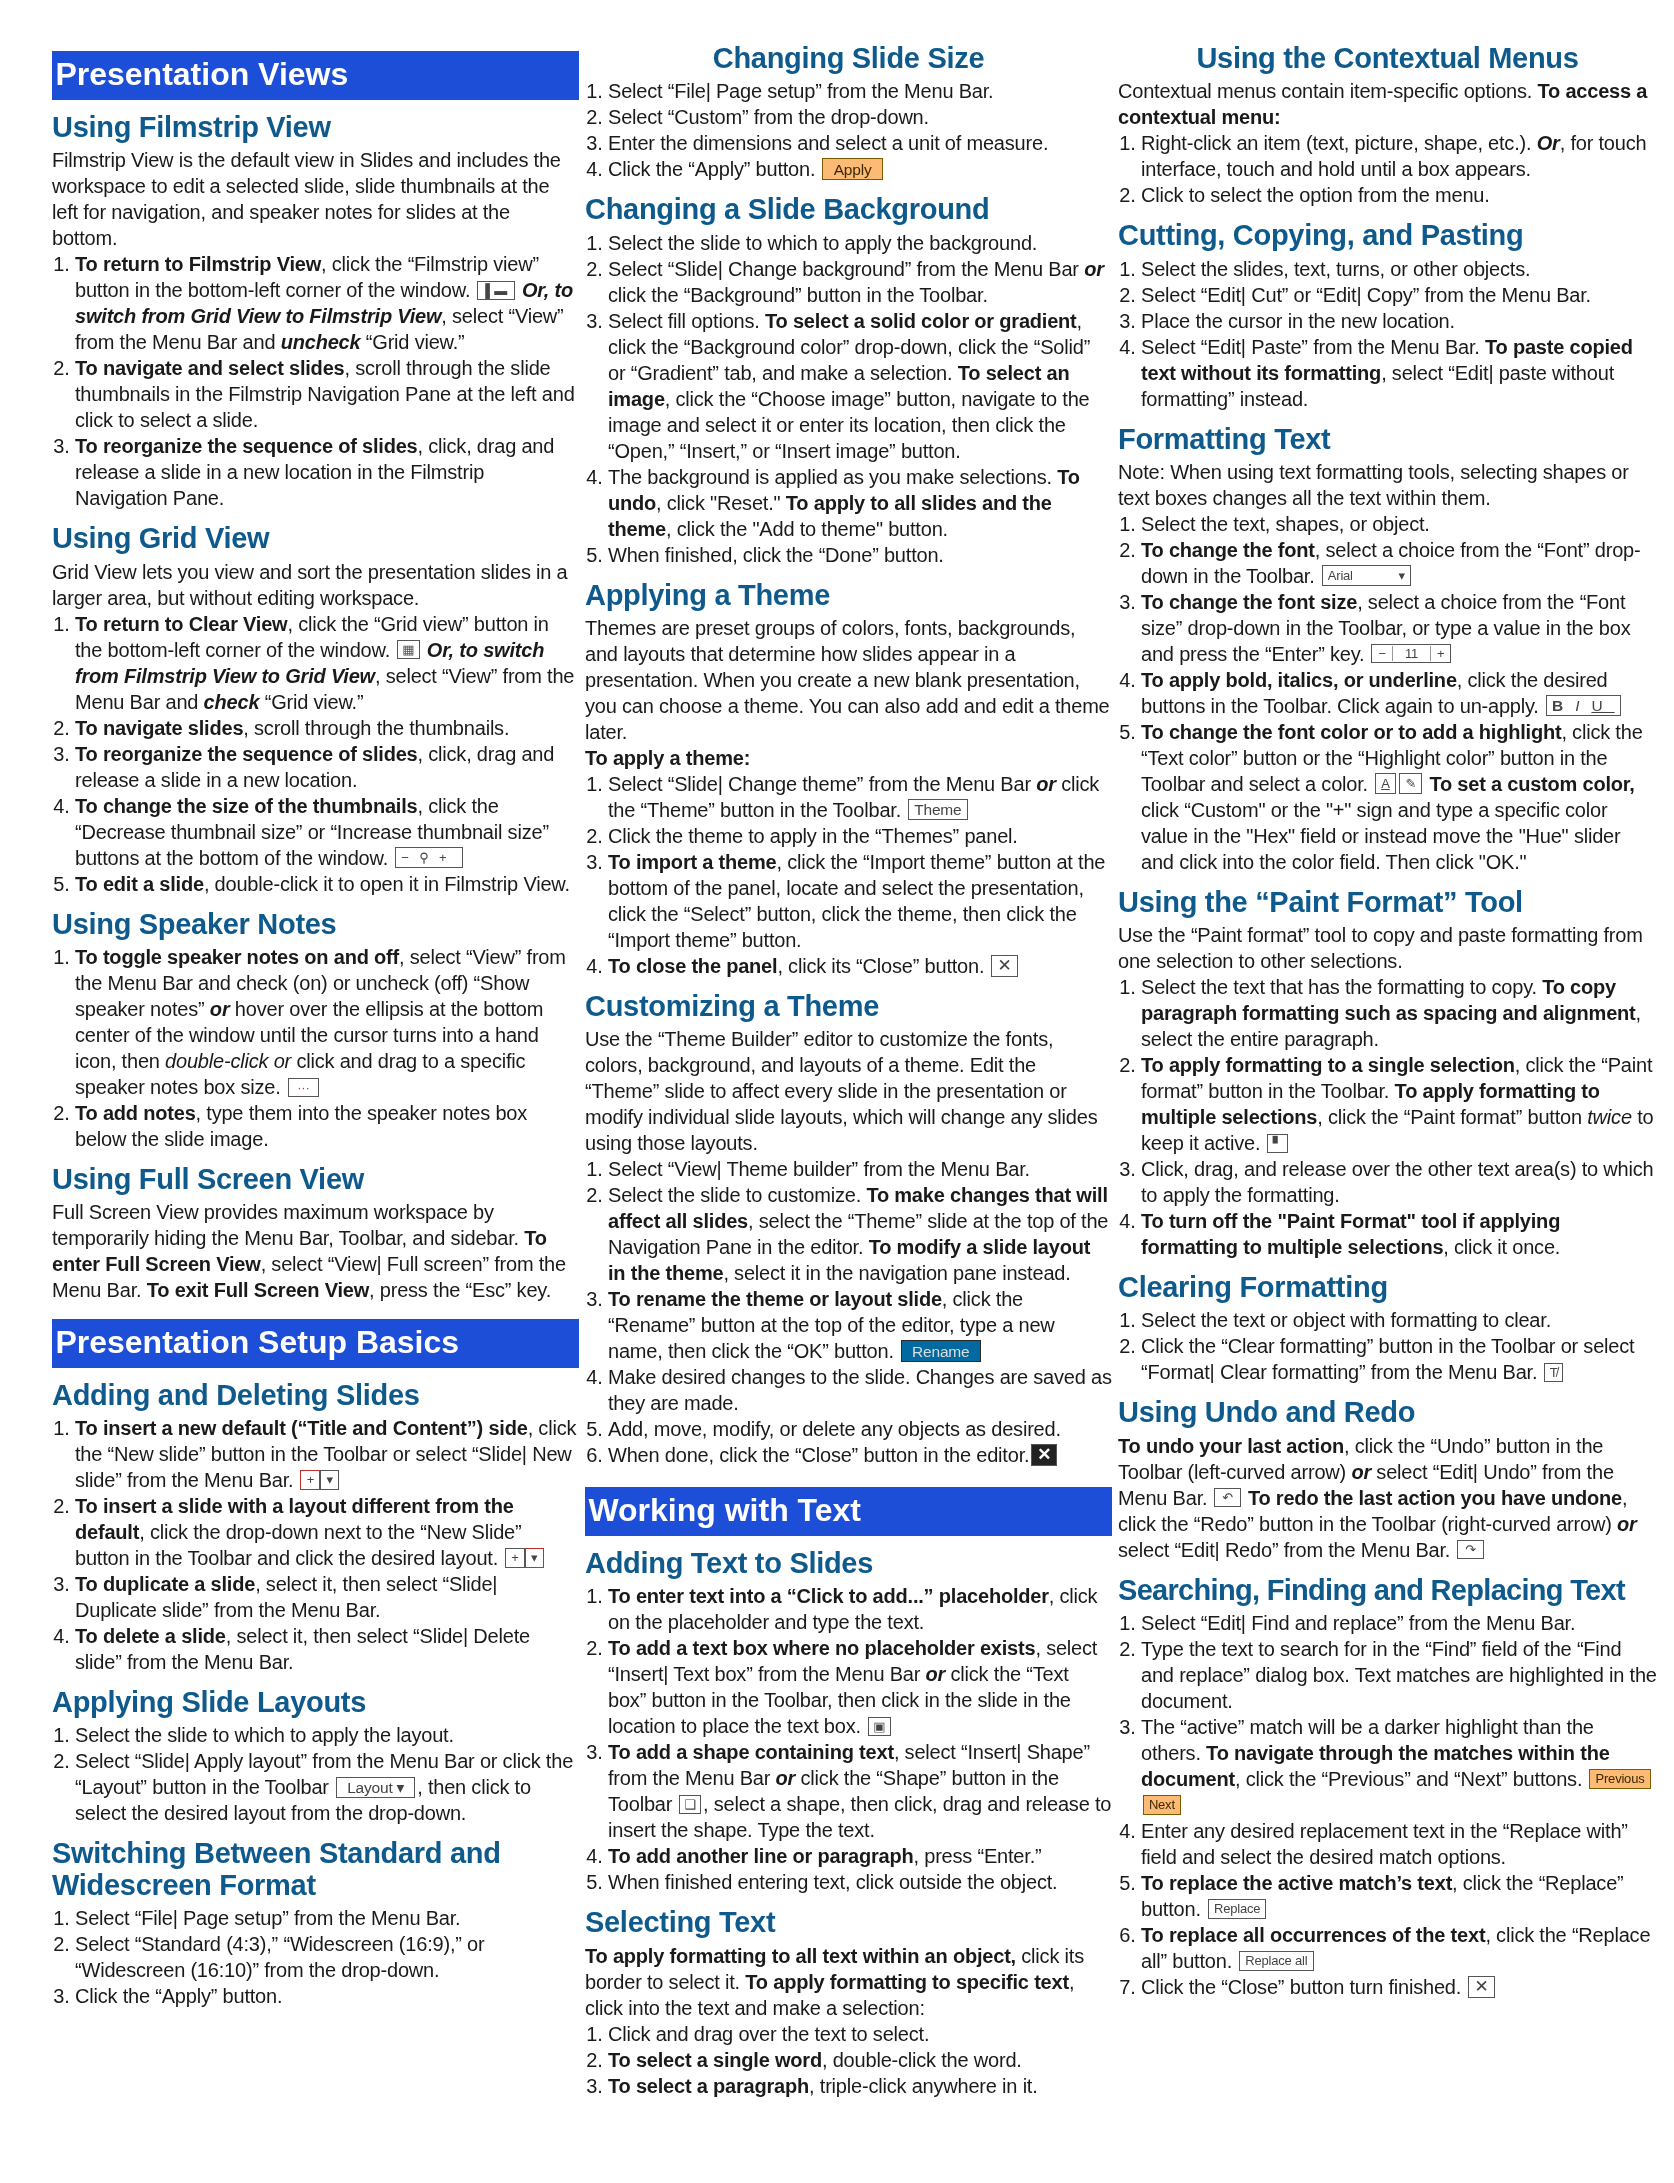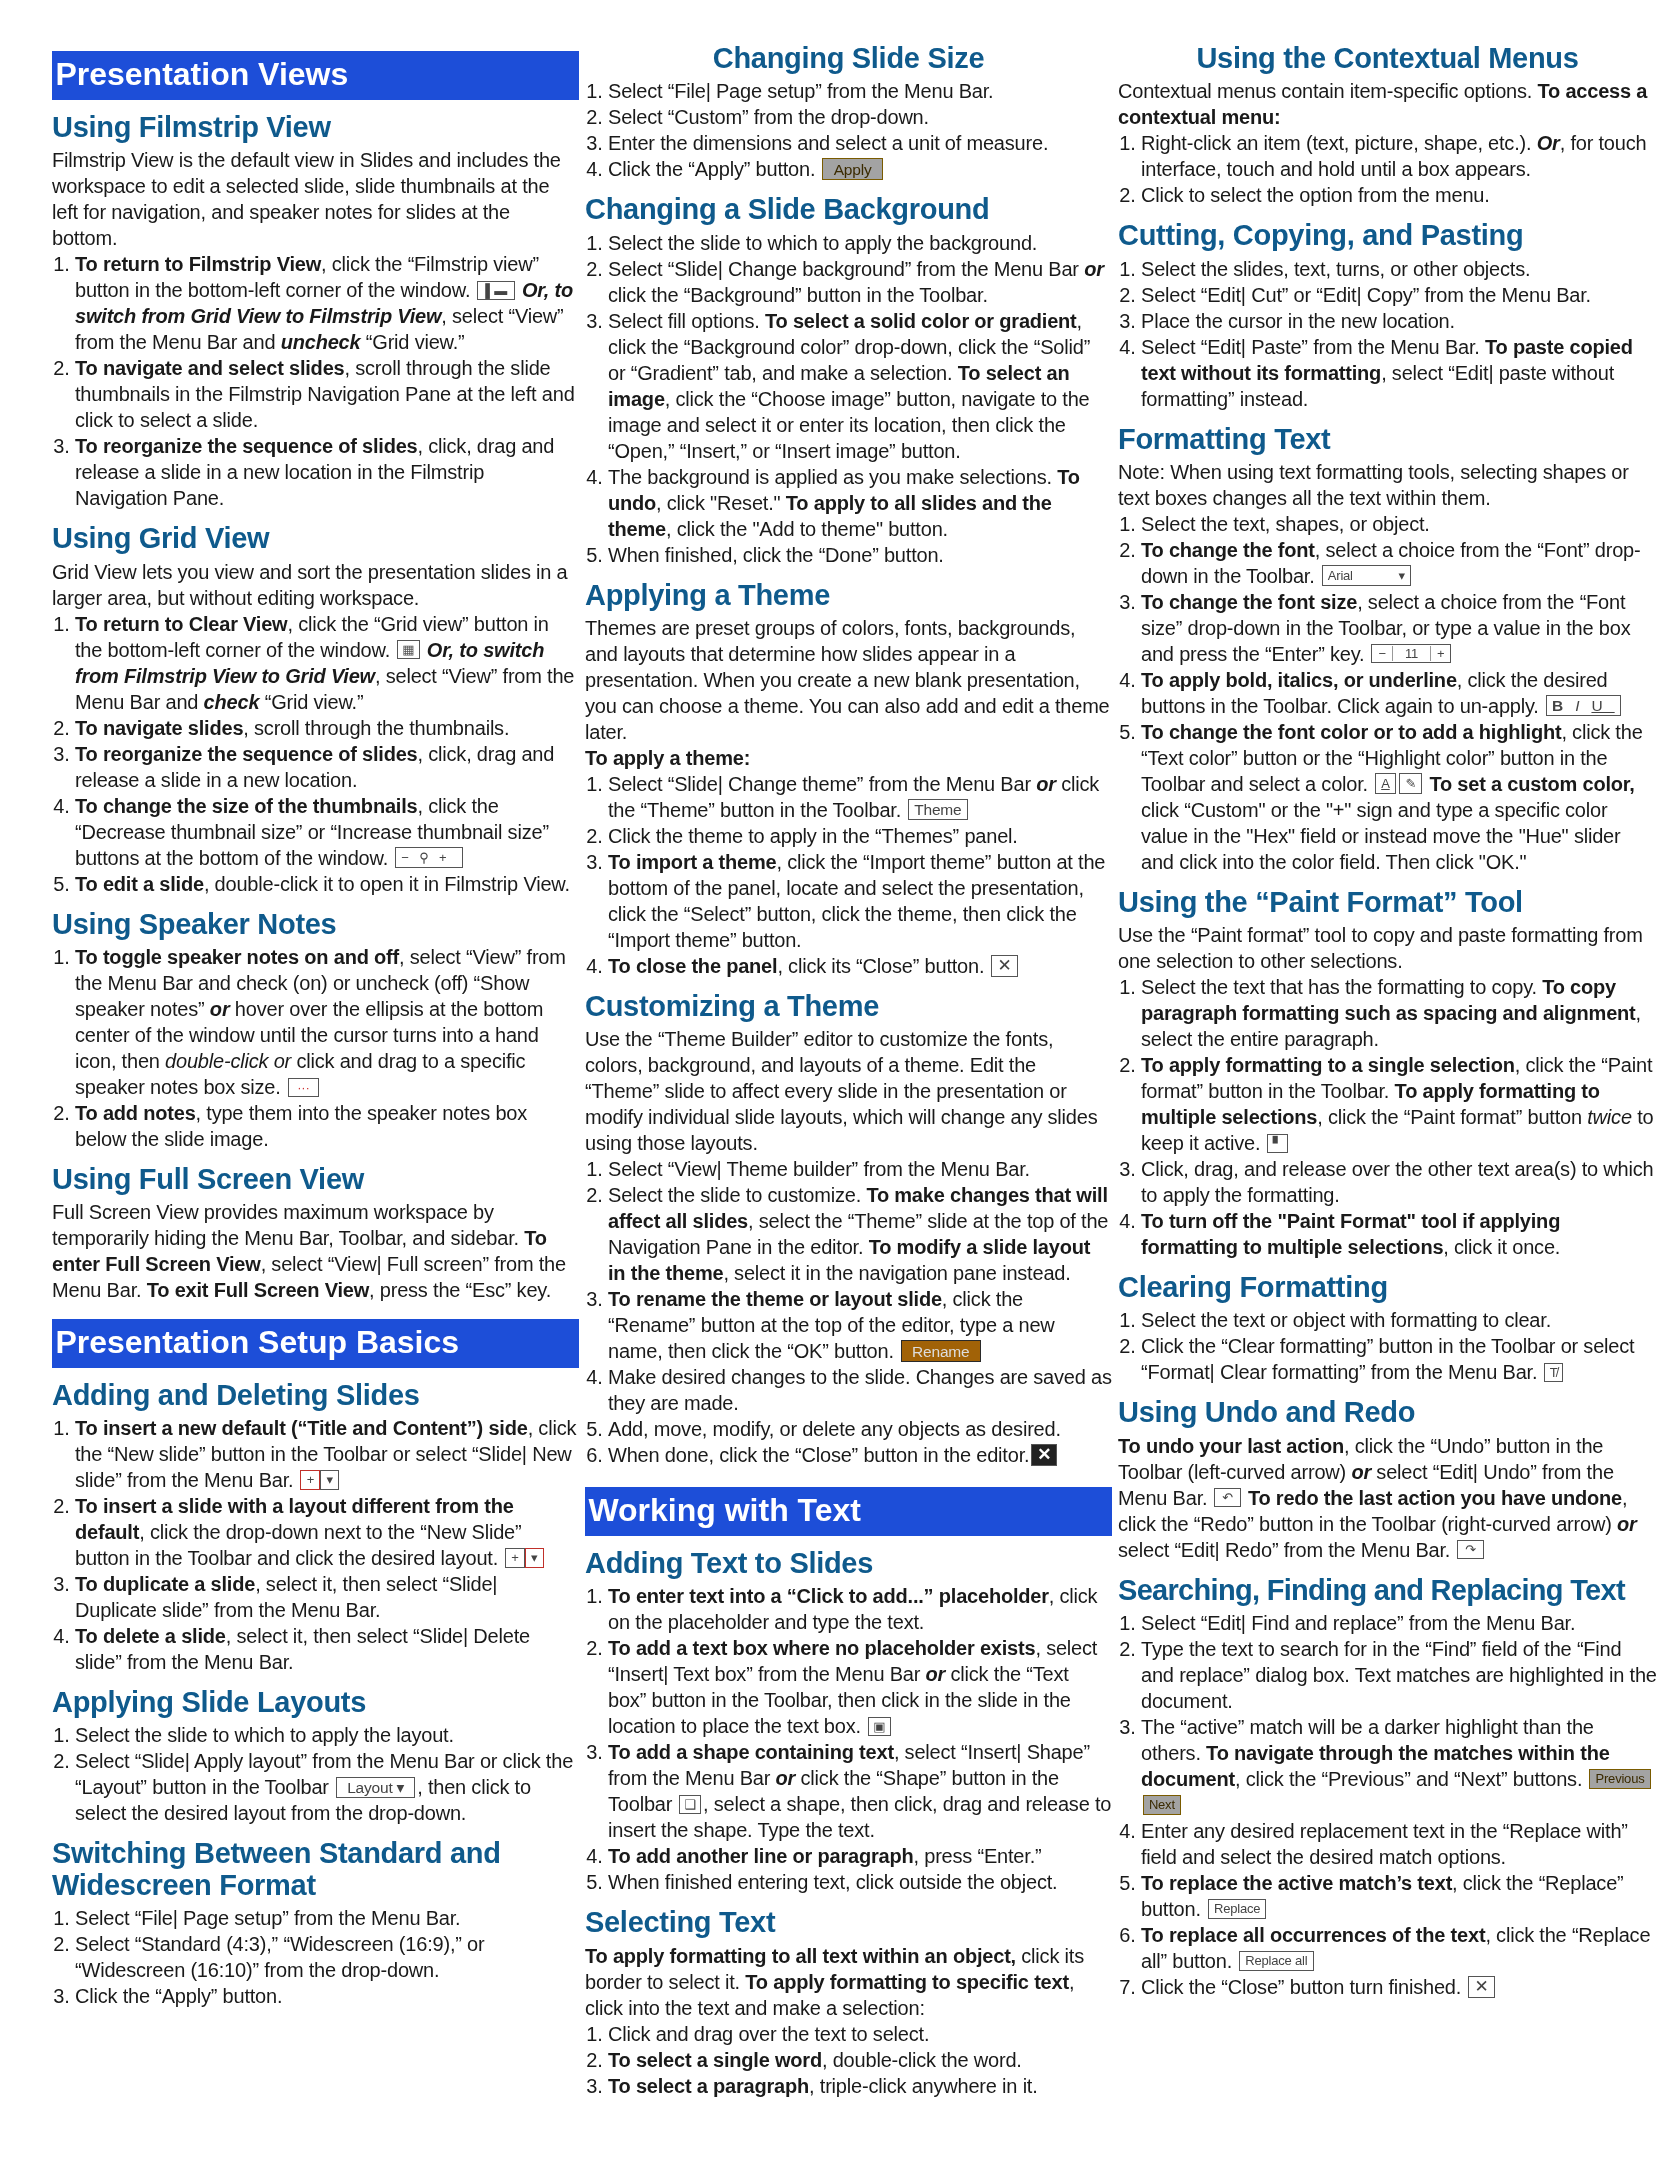--- a/index.html
+++ b/index.html
@@ -14,22 +14,22 @@
   .col > .banner:first-child { margin-top: 10.3px; }
   h2 { color: #0f5a8c; font-size: 29px; font-weight: bold; margin: 12px 0 3.4px 0; line-height: 1.1; letter-spacing: -0.3px; }
   .col > h2:first-child { margin-top: 0; text-align: center; }
   p, li { font-size: 20px; line-height: 26px; margin: 0; letter-spacing: -0.2px; }
   ol { margin: 0; padding-left: 23px; }
   li { padding-left: 0; }
   b { font-weight: bold; }
   .ui { display: inline-block; vertical-align: middle; border: 0.9px solid #555; background: #fff;
         font-size: 13px; line-height: 17px; padding: 0.9px 5.2px; color: #444; margin: -3.4px 1.7px 0 1.7px;
         font-family: "Liberation Sans", sans-serif; }
-  .ui.orange { background: #a3a3a3; color: #3a2a00; border-color: #7a5b00; }
-  .ui.dark { background: #a16207; color: #ddd; border-color: #2a2a2a; }
+  .ui.orange { background: #fdba74; color: #3a2a00; border-color: #7a5b00; }
+  .ui.dark { background: #0369a1; color: #ddd; border-color: #2a2a2a; }
   .ui.red { border-color: #c0302a; }
   .ui.xclose { font-size: 17px; padding: 0 5.2px; line-height: 20.6px; }
   .ui.blackx { background: #222; color: #fff; font-weight: bold; }
   .split { display: inline-flex; vertical-align: middle; margin: -3.4px 1.7px 0 1.7px; }
   .split .ui { margin: 0; }
 </style>
 </head>
 <body>
 
 <div class="col" id="col1">

